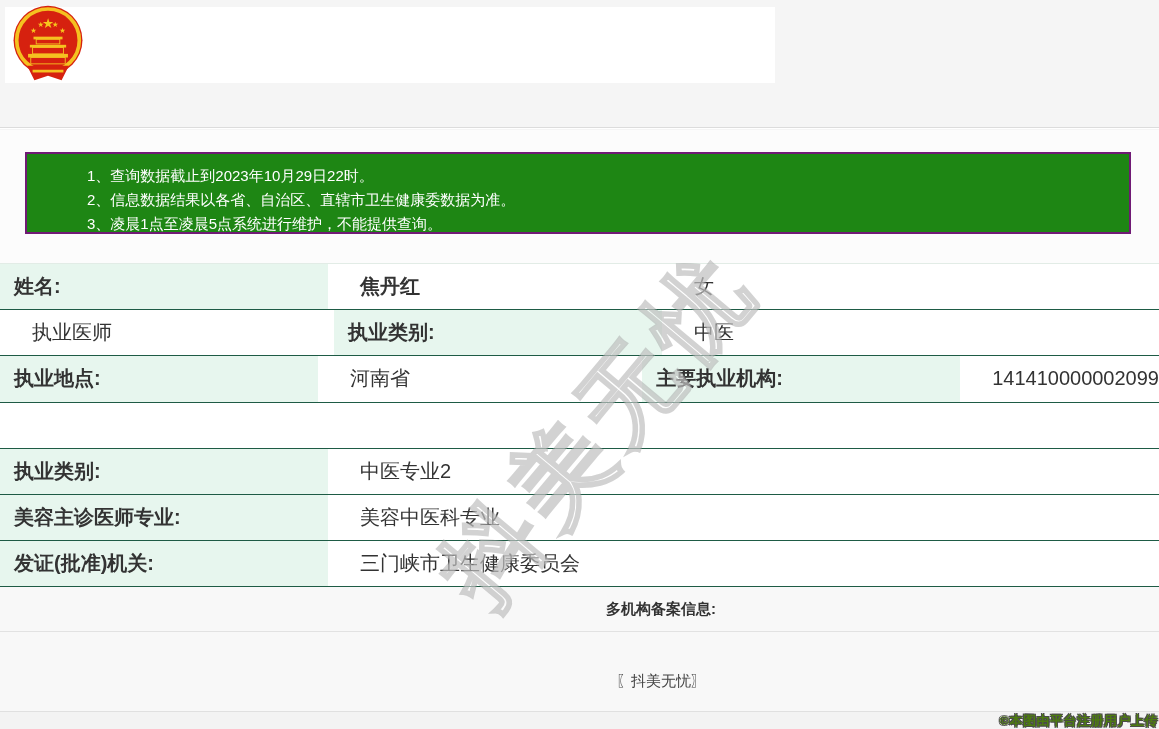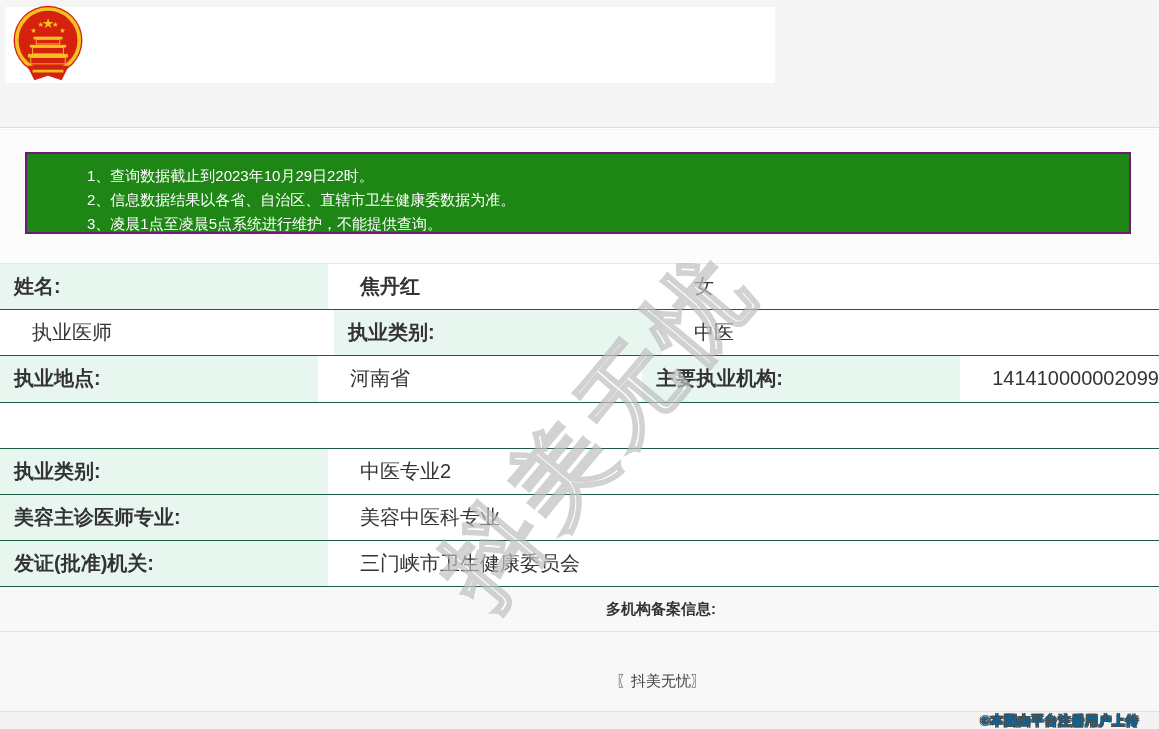--- a/index.html
+++ b/index.html
@@ -75,22 +75,22 @@
   .wm-diagonal{
     position:absolute;left:390px;top:382px;width:420px;height:96px;
     display:flex;align-items:center;justify-content:center;
     transform:rotate(-50deg);
     font-size:96px;font-weight:bold;letter-spacing:10px;white-space:nowrap;
     color:rgba(255,255,255,0.42);
     -webkit-text-stroke:2.5px rgba(165,165,165,0.5);
     pointer-events:none;z-index:50;
   }
   .wm-credit{
-    position:absolute;right:20px;top:712px;
-    font-size:13px;font-weight:bold;color:#0369a1;
+    position:absolute;right:1px;top:712px;
+    font-size:13px;font-weight:bold;color:#4d7c0f;
     text-shadow:-1px -1px 0 #4a4a4a,1px -1px 0 #4a4a4a,-1px 1px 0 #4a4a4a,1px 1px 0 #4a4a4a;
     z-index:51;letter-spacing:0.5px;
   }
 </style>
 </head>
 <body>
 
 <div class="page">
 
   <div class="band-main"></div>

